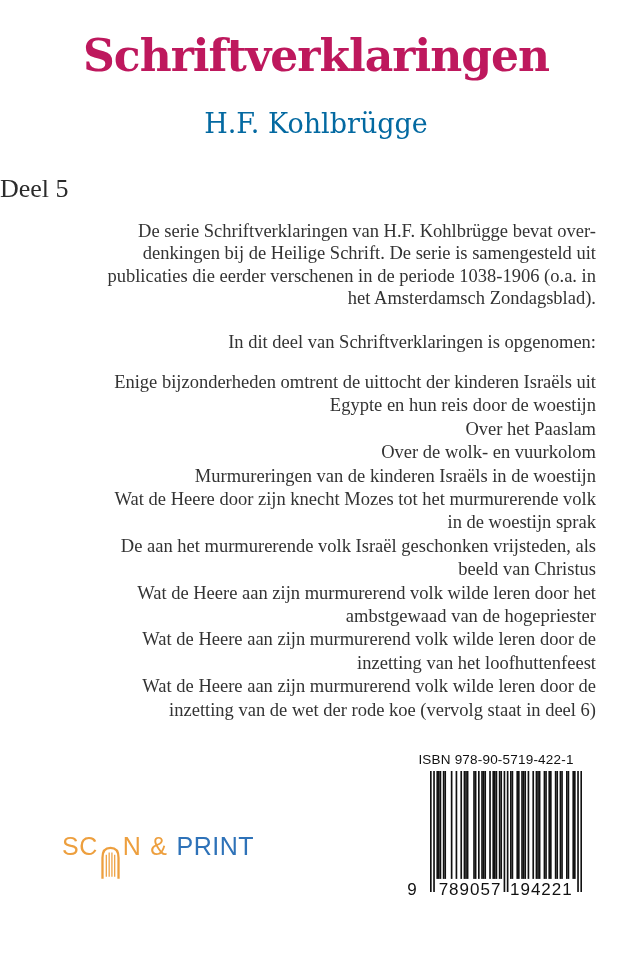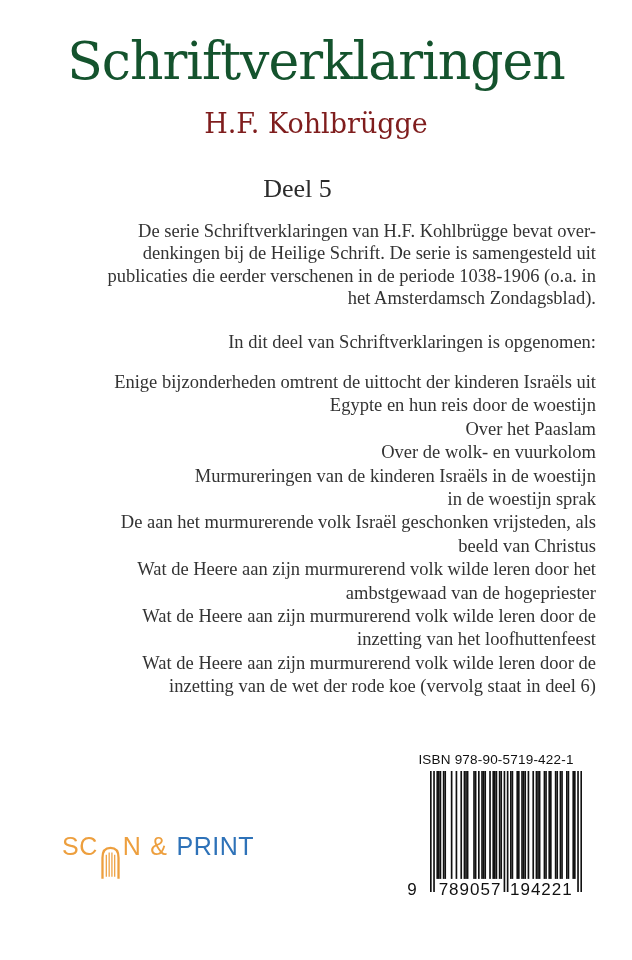--- a/index.html
+++ b/index.html
@@ -7,29 +7,29 @@
     --blue:#2E72B8;
     --ink:#333333;
   }
   html,body{margin:0;padding:0;background:#ffffff;}
   .page{
     position:relative;width:632px;height:960px;background:#ffffff;
     overflow:hidden;font-family:"Liberation Serif", serif;color:var(--ink);
   }
   .title{
     position:absolute;top:30px;left:0;right:0;text-align:center;
-    font-family:"DejaVu Serif", serif;font-weight:normal;font-size:52px;
-    letter-spacing:-1px;color:#14532d;line-height:1.2;
+    font-family:"DejaVu Serif", serif;font-weight:bold;font-size:44px;
+    letter-spacing:-1px;color:#be185d;line-height:1.2;
   }
   .author{
     position:absolute;top:108px;left:0;right:0;text-align:center;
-    font-family:"DejaVu Serif", serif;font-size:27px;color:#7f1d1d;
+    font-family:"DejaVu Serif", serif;font-size:27px;color:#0369a1;
   }
   .volume{
-    position:absolute;top:174px;left:0;right:37px;text-align:center;
+    position:absolute;top:174px;left:0;right:37px;text-align:left;
     font-size:26px;color:#2b2b2b;
   }
   .rightcol{
     position:absolute;left:0;right:36px;text-align:right;
     font-size:18.5px;color:var(--ink);padding-left:44px;
   }
   .desc{top:220px;line-height:22.3px;}
   .intro{top:332px;}
   .contents{top:371px;line-height:23.4px;}
   .line{white-space:nowrap;}
@@ -73,20 +73,21 @@
     </div>
 
   <div class="rightcol intro">In dit deel van Schriftverklaringen is opgenomen:</div>
 
   <div class="rightcol contents" id="contents">
       <div class="line">Enige bijzonderheden omtrent de uittocht der kinderen Israëls uit</div>
       <div class="line">Egypte en hun reis door de woestijn</div>
       <div class="line">Over het Paaslam</div>
       <div class="line">Over de wolk- en vuurkolom</div>
       <div class="line">Murmureringen van de kinderen Israëls in de woestijn</div>
+      <div class="line">Wat de Heere door zijn knecht Mozes tot het murmurerende volk</div>
       <div class="line">in de woestijn sprak</div>
       <div class="line">De aan het murmurerende volk Israël geschonken vrijsteden, als</div>
       <div class="line">beeld van Christus</div>
       <div class="line">Wat de Heere aan zijn murmurerend volk wilde leren door het</div>
       <div class="line">ambstgewaad van de hogepriester</div>
       <div class="line">Wat de Heere aan zijn murmurerend volk wilde leren door de</div>
       <div class="line">inzetting van het loofhuttenfeest</div>
       <div class="line">Wat de Heere aan zijn murmurerend volk wilde leren door de</div>
       <div class="line">inzetting van de wet der rode koe (vervolg staat in deel 6)</div>
     </div>

